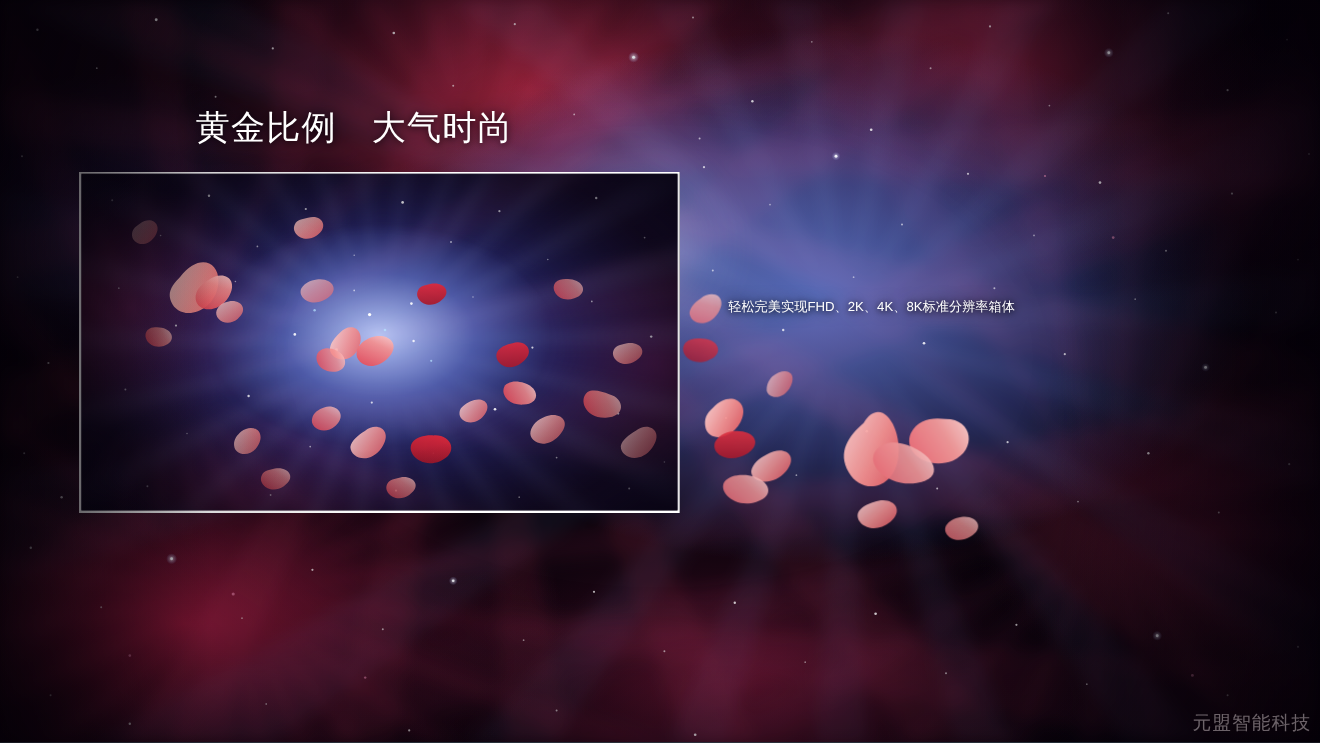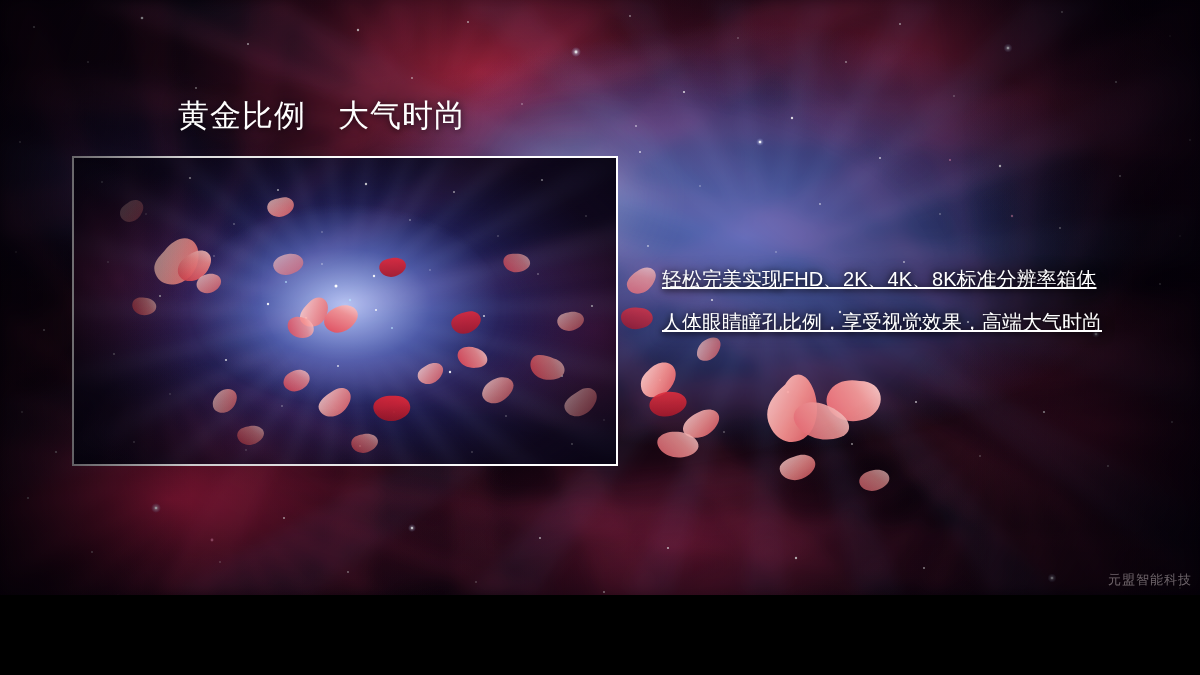--- a/index.html
+++ b/index.html
@@ -8,21 +8,21 @@
     padding: 0;
     background: #000;
   }
   body {
     font-family: "Liberation Sans", "DejaVu Sans", sans-serif;
   }
 
   .slide {
     position: relative;
     width: 1200px;
-    height: 595px;
+    height: 675px;
     overflow: hidden;
     background: #0c4a6e;
   }
 
   
   .bg-layer {
     position: absolute;
     inset: 0;
     pointer-events: none;
   }
@@ -123,33 +123,32 @@
     text-shadow: 0 1px 7px rgba(0,0,0,0.75), 0 0 18px rgba(20,10,40,0.6);
   }
 
   .body-copy {
     position: absolute;
     left: 662px;
     top: 258px;
     width: 520px;
   }
   .body-line {
-    font-size: 20px;
+    font-size: 12px;
     line-height: 43px;
     color: #ffffff;
     white-space: nowrap;
     text-shadow: 0 1px 6px rgba(0,0,0,0.85), 0 0 14px rgba(10,4,28,0.7);
-    text-decoration: underline;
   }
 
   .watermark {
     position: absolute;
     right: 8px;
     bottom: 6px;
-    font-size: 13px;
+    font-size: 17px;
     color: rgba(208,196,200,0.50);
     letter-spacing: 1px;
     white-space: nowrap;
   }
 </style>
 </head>
 <body>
 
 <div class="slide">
 
@@ -405,18 +404,17 @@
 
     <div class="photo-vignette"></div>
   </div>
 
   <div class="bg-layer bg-vignette"></div>
 
   <div class="slide-title">黄金比例　大气时尚</div>
 
   <div class="body-copy">
     <div class="body-line">轻松完美实现FHD、2K、4K、8K标准分辨率箱体</div>
-    <div class="body-line">人体眼睛瞳孔比例，享受视觉效果，高端大气时尚</div>
   </div>
 
   <div class="watermark">元盟智能科技</div>
 
 </div>
 
 </body></html>

